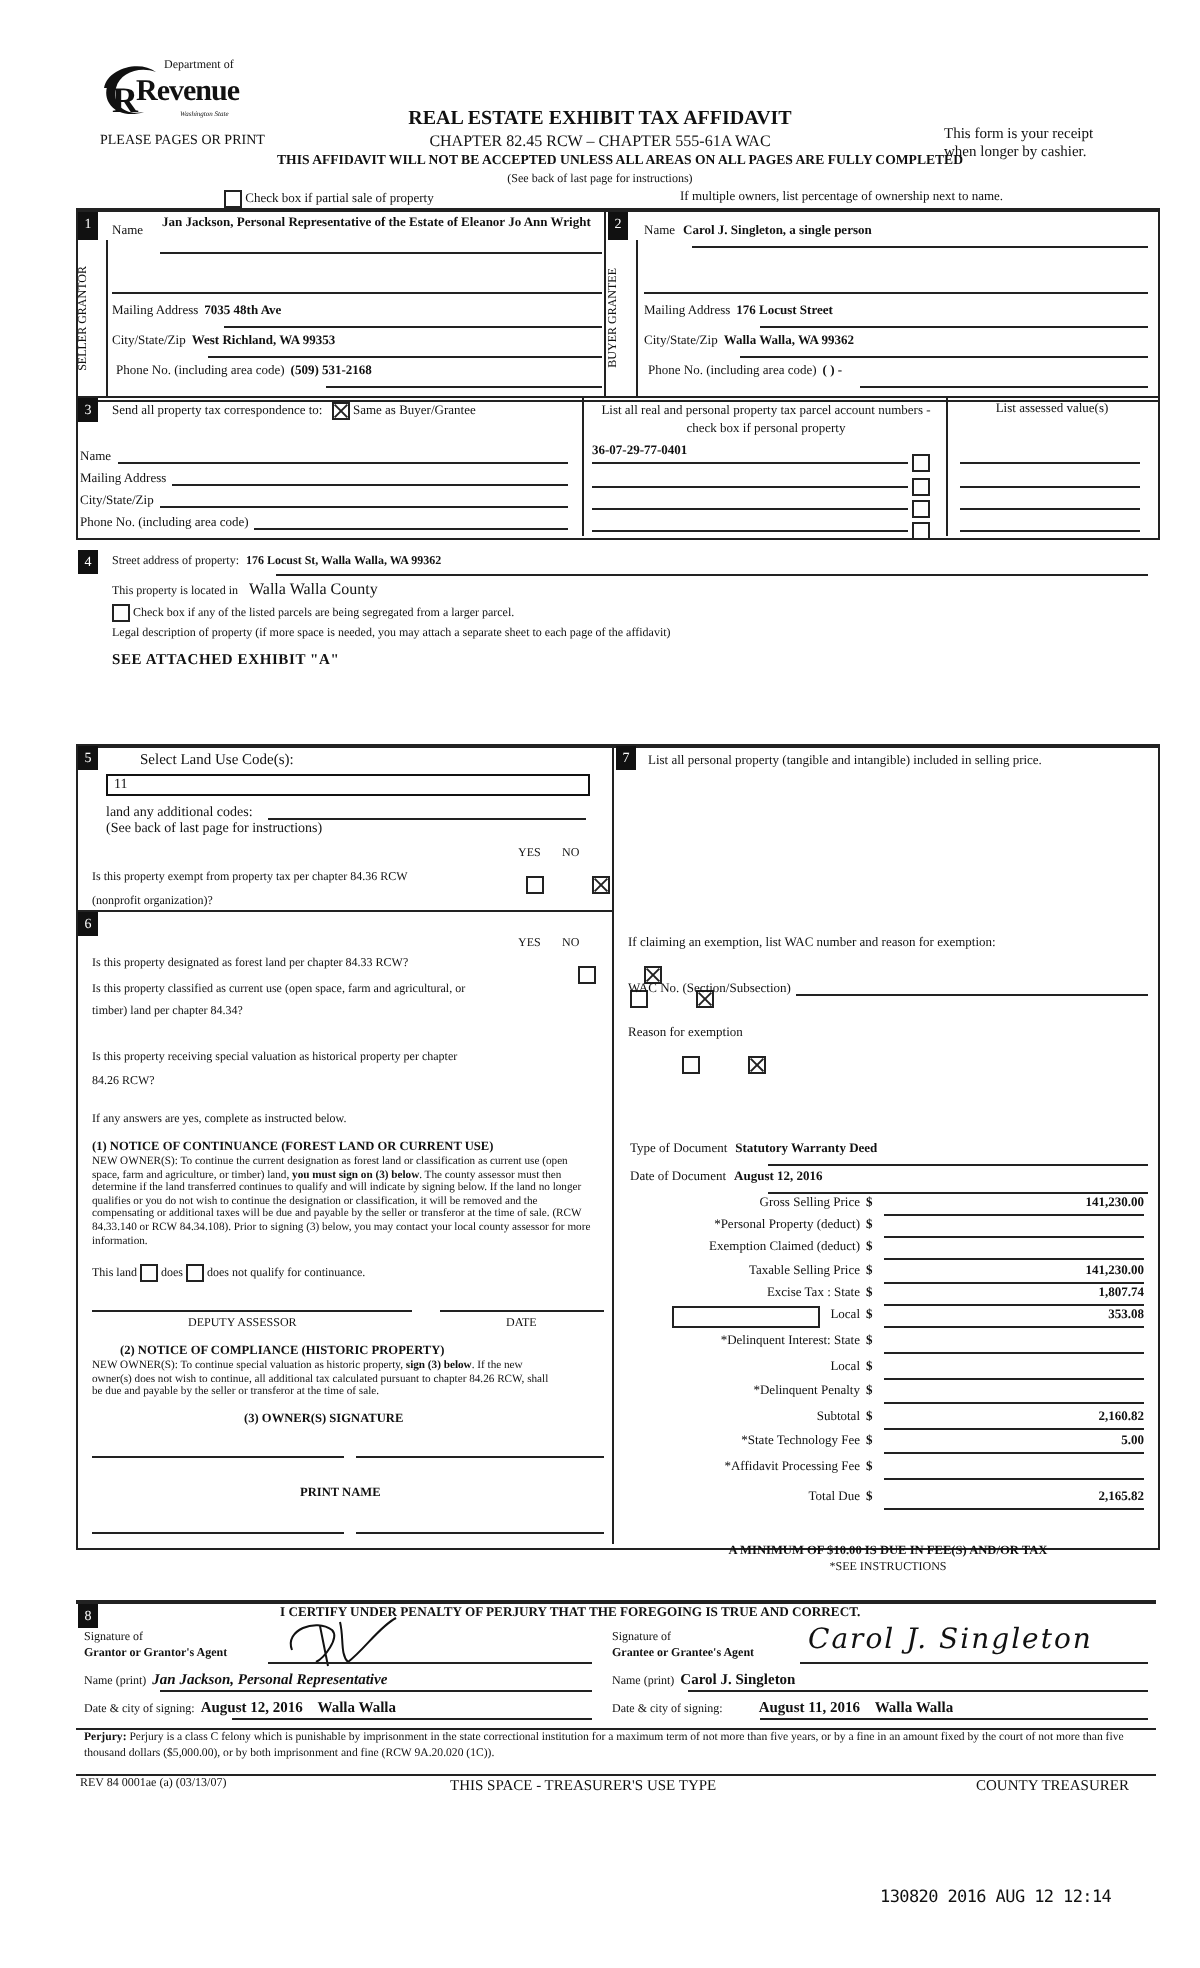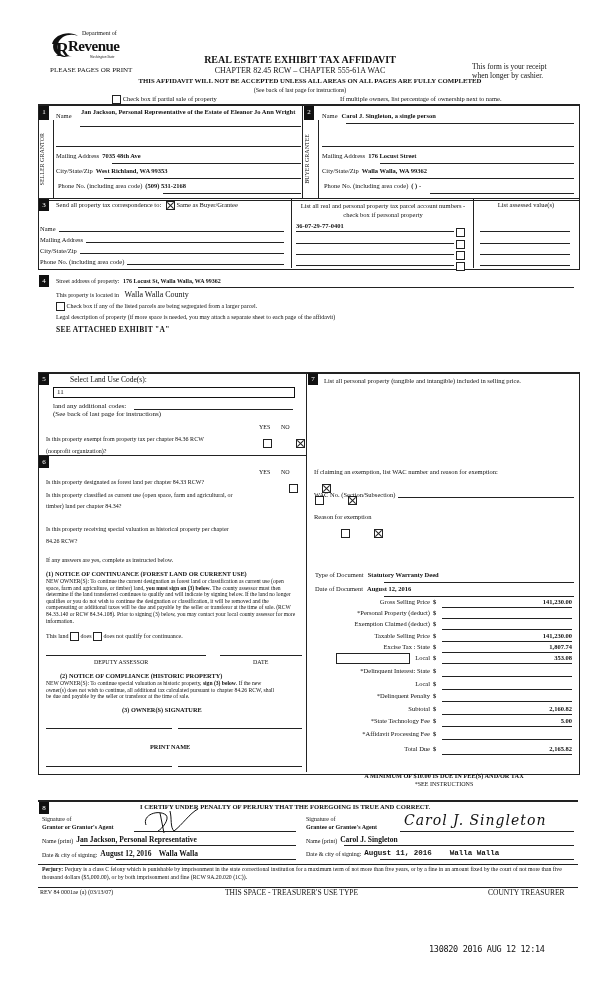--- a/index.html
+++ b/index.html
@@ -328,21 +328,21 @@
 <div class="abs f6" style="left:42px;top:815px;line-height:8px;">
   <div>Signature of</div>
   <div class="b">Grantor or Grantor's Agent</div>
 </div>
 <svg class="abs" width="80" height="30" viewBox="0 0 80 30" style="left:140px;top:805px;">
   <path d="M6 20 C2 10,18 4,26 10 C30 14,22 24,18 26 M20 8 L24 28 M30 6 C32 14,30 22,34 26 C42 20,50 8,58 4" fill="none" stroke="#111" stroke-width="1"></path>
 </svg>
 <div class="abs line" style="left:134px;top:831px;width:162px;"></div>
 <div class="row f6" style="left:42px;top:835px;">
   <span>Name (print)</span>
-  <span class="b" style="font-size:7.5px;margin-left:3px;">Jan Jackson, Personal Representative</span>
+  <span class="b" style="font-size:7.5px;margin-left:3px;font-style:italic;">Jan Jackson, Personal Representative</span>
 </div>
 <div class="abs line" style="left:80px;top:845px;width:216px;"></div>
 <div class="row f6" style="left:42px;top:849px;">
   <span>Date &amp; city of signing:</span>
   <span class="b" style="font-size:7.5px;margin-left:3px;white-space:pre;">August 12, 2016    Walla Walla</span>
 </div>
 <div class="abs line" style="left:116px;top:859px;width:180px;"></div>
 
 <div class="abs f6" style="left:306px;top:815px;line-height:8px;">
   <div>Signature of</div>
@@ -350,28 +350,28 @@
 </div>
 <div class="abs" style="left:404px;top:812px;font-family:'DejaVu Serif',serif;font-style:italic;font-size:14px;letter-spacing:1px;">Carol J. Singleton</div>
 <div class="abs line" style="left:400px;top:831px;width:174px;"></div>
 <div class="row f6" style="left:306px;top:835px;">
   <span>Name (print)</span>
   <span class="b" style="font-size:7.5px;margin-left:3px;">Carol J. Singleton</span>
 </div>
 <div class="abs line" style="left:344px;top:845px;width:230px;"></div>
 <div class="row f6" style="left:306px;top:849px;">
   <span>Date &amp; city of signing:</span>
-  <span class="b" style="font-size:7.5px;margin-left:3px;white-space:pre;font-family:Liberation Mono, monospace;">August 11, 2016    Walla Walla</span>
+  <span class="b" style="font-size:7.5px;margin-left:18px;white-space:pre;">August 11, 2016    Walla Walla</span>
 </div>
 <div class="abs line" style="left:380px;top:859px;width:194px;"></div>
 
 
 <div class="abs" style="left:38px;top:864px;width:540px;height:22px;border-top:1px solid #222;border-bottom:1px solid #222;"></div>
 <div class="abs" style="left:42px;top:866px;width:534px;font-size:5.8px;line-height:7.5px;">
   <b>Perjury:</b><span> Perjury is a class C felony which is punishable by imprisonment in the state correctional institution for a maximum term of not more than five years, or by a fine in an amount fixed by the court of not more than five thousand dollars ($5,000.00), or by both imprisonment and fine (RCW 9A.20.020 (1C)).</span>
 </div>
 <div class="abs f6" style="left:40px;top:889px;">REV 84 0001ae (a) (03/13/07)</div>
 <div class="abs sans" style="left:225px;top:888px;font-size:7.5px;">THIS SPACE - TREASURER'S USE TYPE</div>
 <div class="abs sans" style="left:488px;top:888px;font-size:7.5px;">COUNTY TREASURER</div>
-<div class="abs" style="left:429px;top:944px;font-family:'DejaVu Sans Mono',monospace;font-size:8.5px;letter-spacing:-0.3px;">130820 2016 AUG 12 12:14</div>
+<div class="abs" style="left:440px;top:944px;font-family:'DejaVu Sans Mono',monospace;font-size:8.5px;letter-spacing:-0.3px;">130820 2016 AUG 12 12:14</div>
 
 
 
 
 </body></html>

